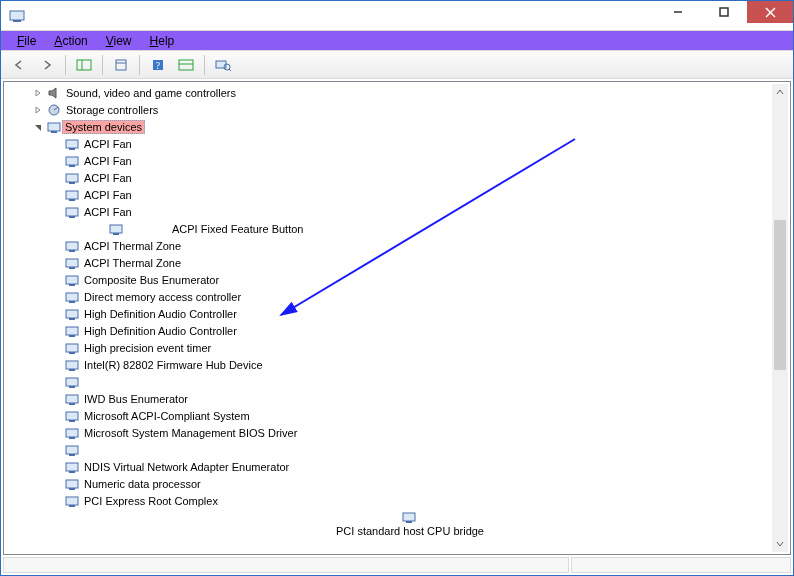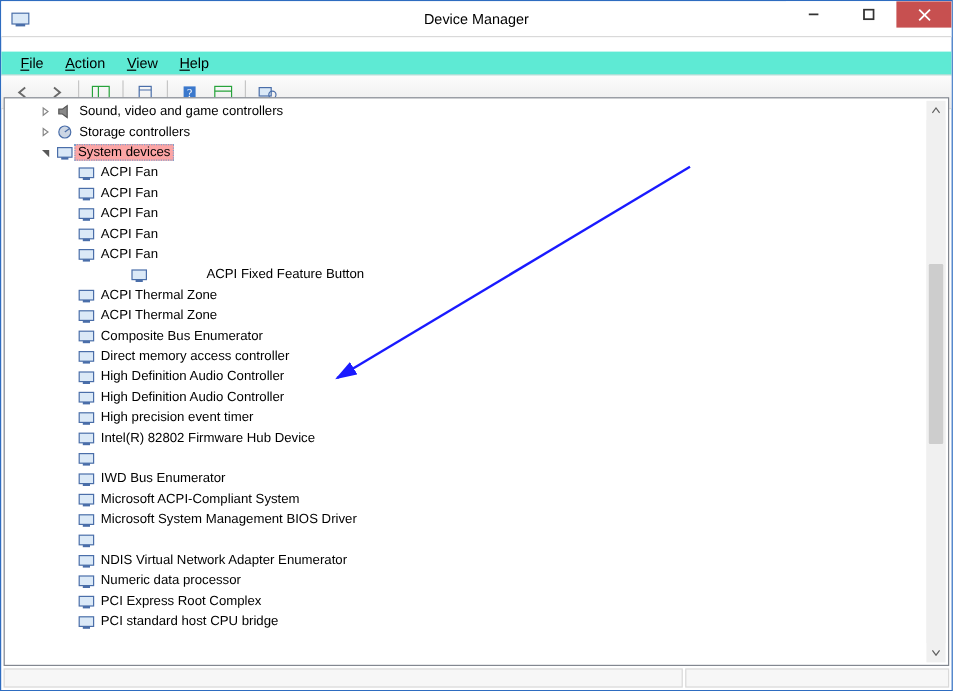--- a/index.html
+++ b/index.html
@@ -53,22 +53,21 @@
   .winbtn.close svg { stroke:#fff; }
   .winbtn svg { stroke:#333; }
   
   .menubar {
     height: 20px;
     display:flex;
     align-items:center;
     padding-left:8px;
     gap:2px;
     border-bottom:1px solid #d9d9d9;
-    background:#5eead4;
-    margin-top:12px;
+    background:#8b5cf6;
   }
   .menuitem {
     padding: 1px 8px;
     font-size:12px;
     color:#000;
   }
   .menuitem .ul { text-decoration: underline; }
   
   .toolbar {
     height: 28px;
@@ -148,21 +147,20 @@
 </head>
 <body>
 
 <div class="titlebar">
   <span class="sysicon">
     <svg width="16" height="16" viewBox="0 0 16 16">
         <rect x="1" y="3" width="14" height="9" fill="#dbe9f7" stroke="#4a6ea9"></rect>
         <rect x="4" y="12" width="8" height="2" fill="#4a6ea9"></rect>
       </svg>
   </span>
-  <div class="title">Device Manager</div>
   <div class="winbtns">
     <div class="winbtn">
       <svg width="10" height="10">
           <line x1="1" y1="5" x2="9" y2="5" stroke-width="1.5"></line>
         </svg>
     </div>
     <div class="winbtn">
       <svg width="10" height="10">
           <rect x="1" y="1" width="8" height="8" fill="none" stroke-width="1.5"></rect>
         </svg>
@@ -435,21 +433,21 @@
         <span class="label">Numeric data processor</span>
       </div>
       <div class="row" style="padding-left: 42px;">
         <span class="exp"></span>
         <span class="devicon"><svg width="16" height="16">
             <rect x="2" y="4" width="12" height="8" fill="#dbe9f7" stroke="#4a6ea9"></rect>
             <rect x="5" y="12" width="6" height="2" fill="#4a6ea9"></rect>
           </svg></span>
         <span class="label">PCI Express Root Complex</span>
       </div>
-      <div class="row" style="padding-left: 42px;">
+      <div class="row" style="padding-left: 42px; flex-direction: column;">
         <span class="exp"></span>
         <span class="devicon"><svg width="16" height="16">
             <rect x="2" y="4" width="12" height="8" fill="#dbe9f7" stroke="#4a6ea9"></rect>
             <rect x="5" y="12" width="6" height="2" fill="#4a6ea9"></rect>
           </svg></span>
         <span class="label">PCI standard host CPU bridge</span>
       </div>
     </div>
   <div class="vscroll">
     <div class="arrow">

